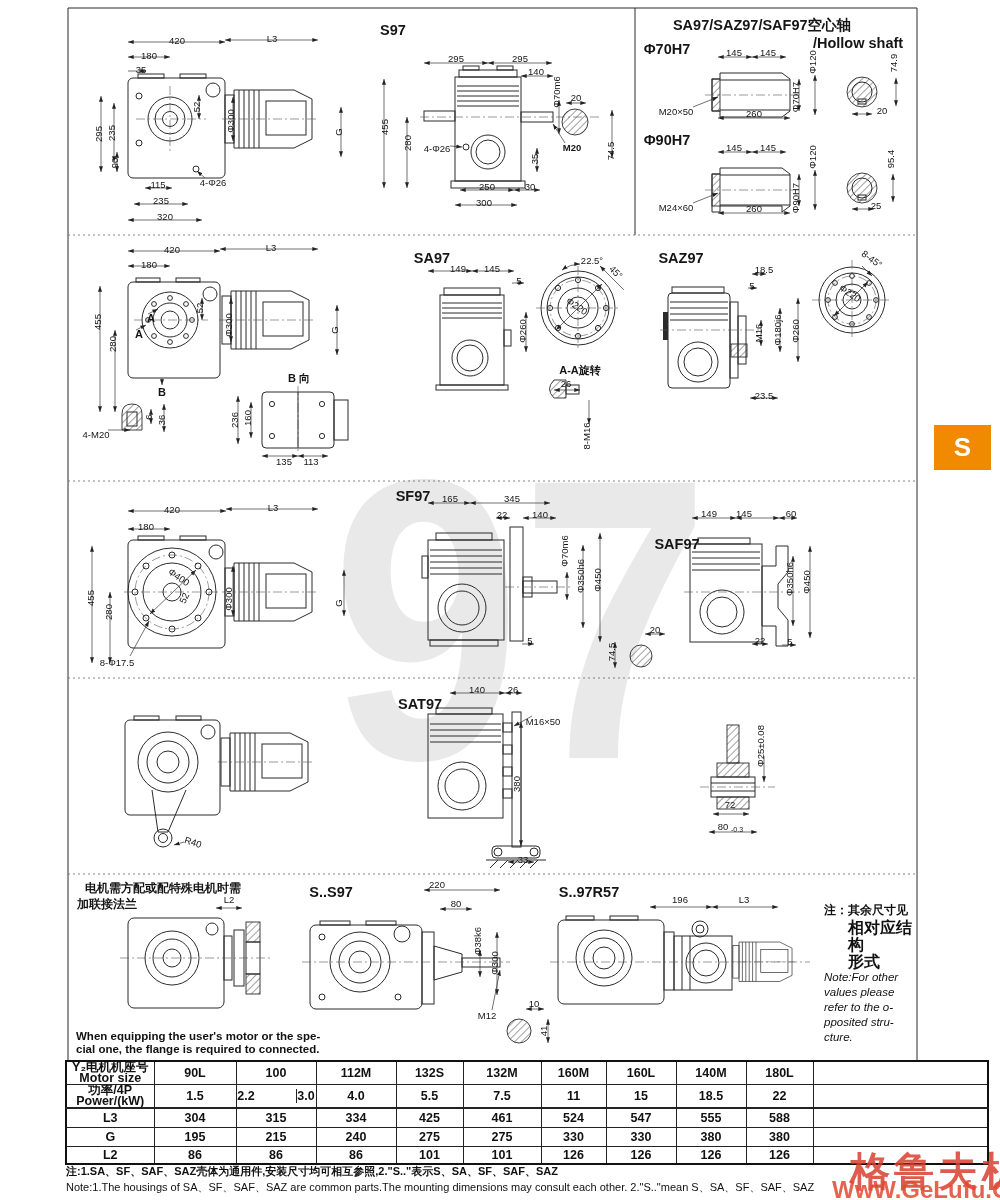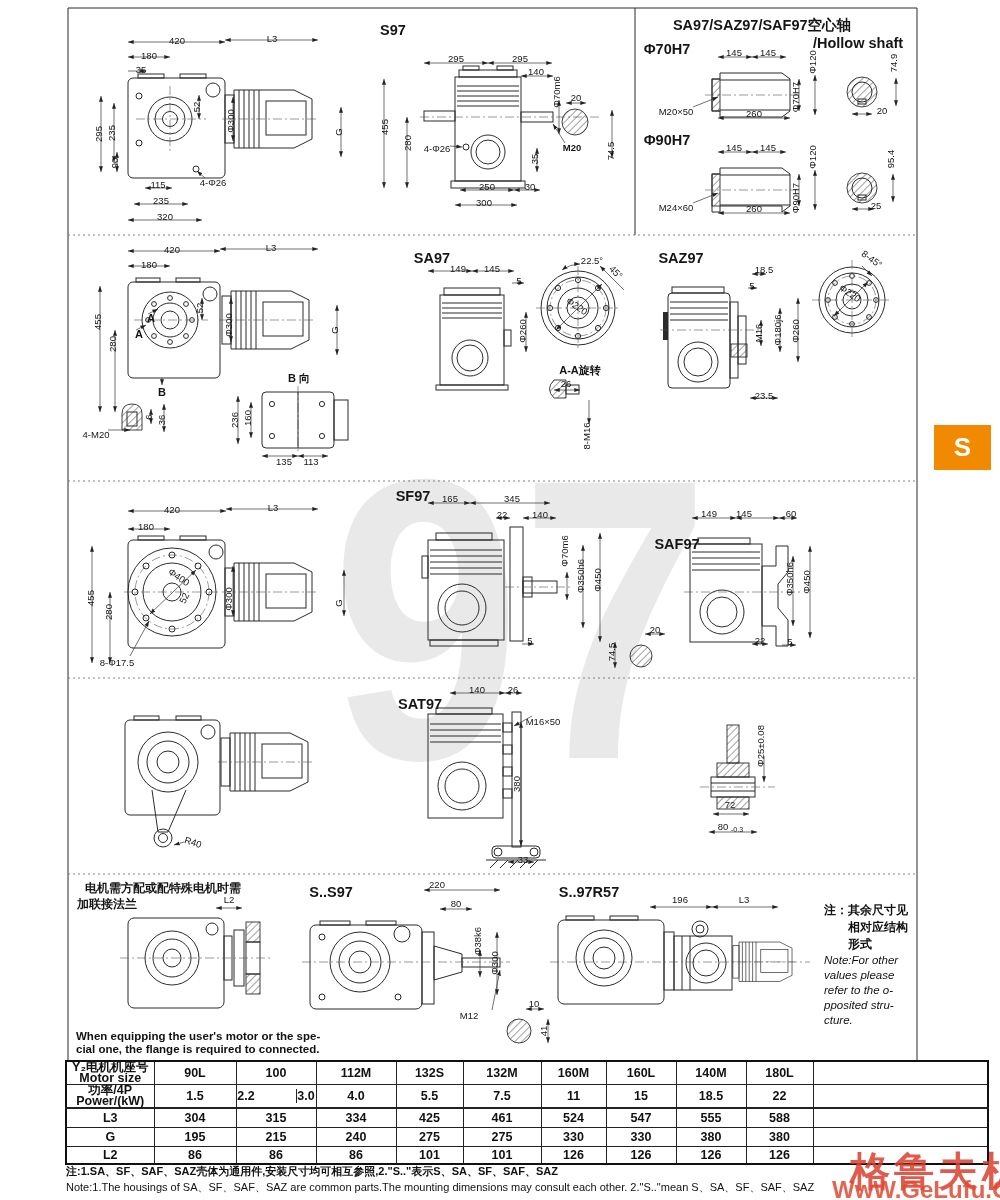--- a/index.html
+++ b/index.html
@@ -20,21 +20,21 @@
   .ann.title{font-size:14.5px;font-weight:bold;}
   .ann.label{font-size:11px;font-weight:bold;}
   .ann.cn{font-size:12px;font-weight:bold;}
   .ann.sub{font-size:7px;}
   .tab{position:absolute;left:934px;top:425px;width:57px;height:45px;background:#f18a00;
        z-index:3;display:flex;align-items:center;justify-content:center;
        color:#fff;font-size:26px;font-weight:bold;}
   .equip-note{position:absolute;left:76px;top:1030px;z-index:3;font-size:11.5px;font-weight:bold;line-height:13px;}
   .side-note{position:absolute;left:824px;top:902px;width:95px;z-index:3;}
   .side-note .c1{font-size:12px;font-weight:bold;line-height:17px;}
-  .side-note .c2{font-size:12px;font-weight:bold;line-height:17px;padding-left:24px;}
+  .side-note .c2{font-size:16px;font-weight:bold;line-height:17px;padding-left:24px;}
   .side-note .e{font-size:11.5px;line-height:15px;font-style:italic;}
   table.dims{position:absolute;left:65px;top:1060px;z-index:3;border-collapse:collapse;
        table-layout:fixed;width:922px;}
   table.dims td{border:1px solid #222;text-align:center;vertical-align:middle;
        font-size:12.5px;font-weight:bold;padding:0;overflow:hidden;}
   table.dims{border:2px solid #111;}
   table.dims tr.rthick td{border-top-width:2px;}
   td.hdr{font-size:10.5px;line-height:11px;font-weight:bold;}
   td.split{padding:0;}
   td.split .sp{display:flex;width:100%;height:100%;align-items:center;}
@@ -639,21 +639,21 @@
       <span class="ann dim" style="left: 723px; top: 826px; transform: translate(-50%, -50%);">80</span>
       <span class="ann sub" style="left: 737px; top: 829px; transform: translate(-50%, -50%);">-0.3</span>
       <span class="ann cn" style="left: 163px; top: 888px; transform: translate(-50%, -50%);">电机需方配或配特殊电机时需</span>
       <span class="ann cn" style="left: 107px; top: 904px; transform: translate(-50%, -50%);">加联接法兰</span>
       <span class="ann dim" style="left: 229px; top: 899px; transform: translate(-50%, -50%);">L2</span>
       <span class="ann title" style="left: 331px; top: 892px; transform: translate(-50%, -50%); text-align: center;">S..S97</span>
       <span class="ann dim" style="left: 437px; top: 884px; transform: translate(-50%, -50%);">220</span>
       <span class="ann dim" style="left: 456px; top: 903px; transform: translate(-50%, -50%);">80</span>
       <span class="ann dim" style="left: 477px; top: 941px; transform: translate(-50%, -50%) rotate(-90deg);">Φ38k6</span>
       <span class="ann dim" style="left: 494px; top: 963px; transform: translate(-50%, -50%) rotate(-90deg);">Φ300</span>
-      <span class="ann dim" style="left: 469px; top: 1015px; transform: translate(-50%, -50%);">M12</span>
+      <span class="ann dim" style="left: 487px; top: 1015px; transform: translate(-50%, -50%);">M12</span>
       <span class="ann dim" style="left: 534px; top: 1003px; transform: translate(-50%, -50%);">10</span>
       <span class="ann dim" style="left: 543px; top: 1031px; transform: translate(-50%, -50%) rotate(-90deg);">41</span>
       <span class="ann title" style="left: 589px; top: 892px; transform: translate(-50%, -50%);">S..97R57</span>
       <span class="ann dim" style="left: 680px; top: 899px; transform: translate(-50%, -50%);">196</span>
       <span class="ann dim" style="left: 744px; top: 899px; transform: translate(-50%, -50%);">L3</span>
     </div>
 
   <div class="tab">
       <span>S</span>
     </div>

